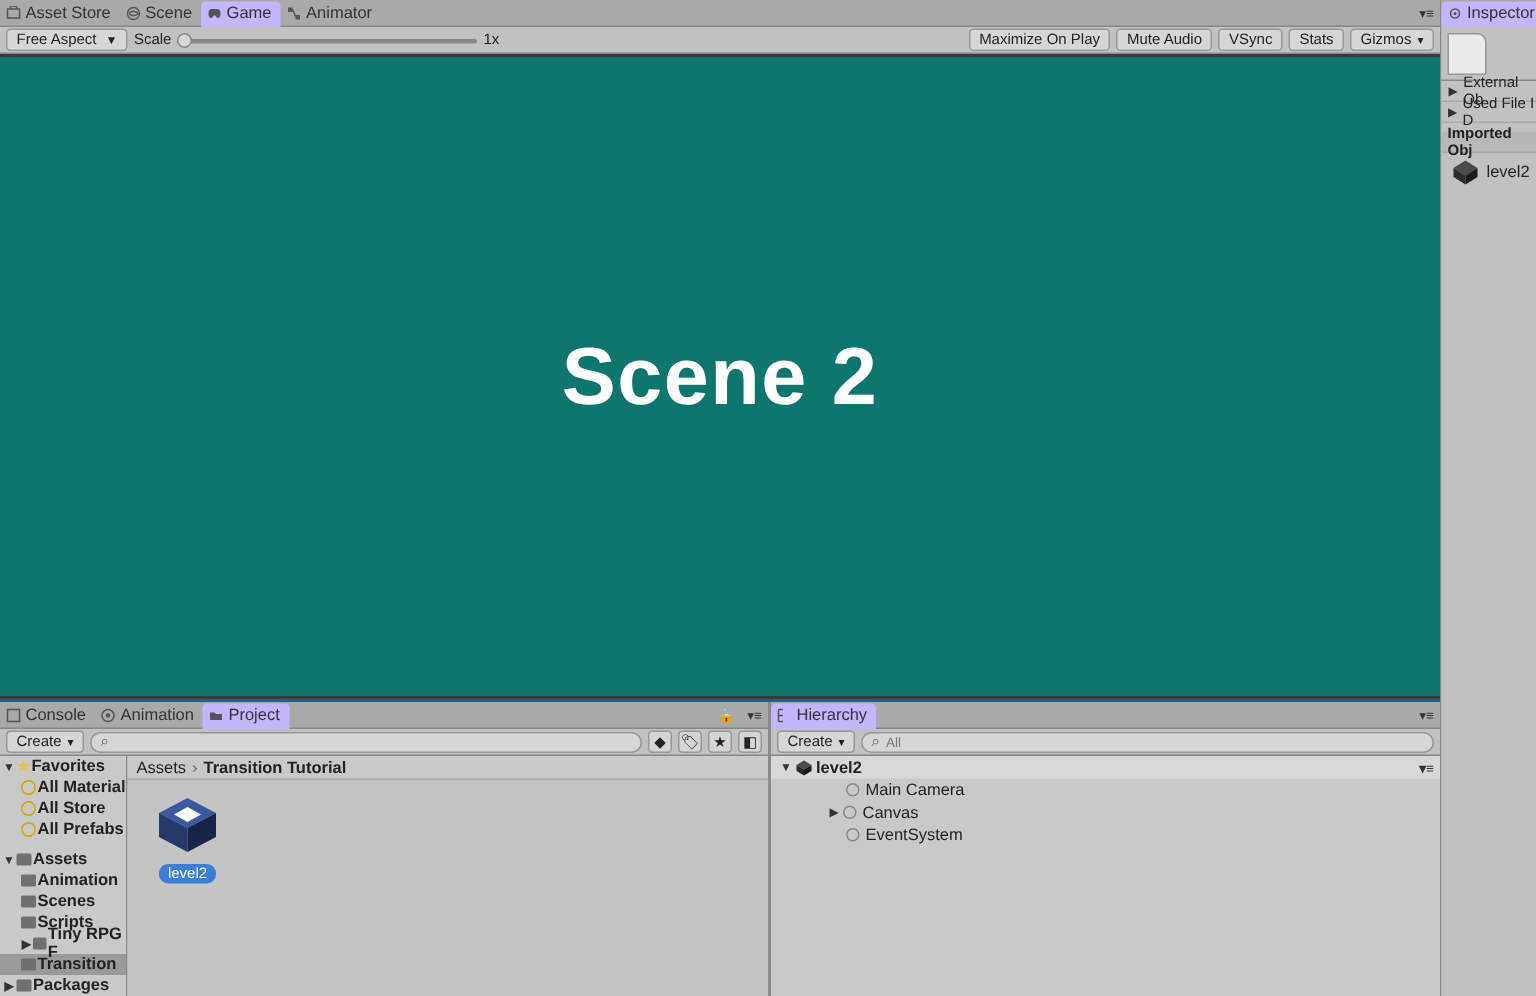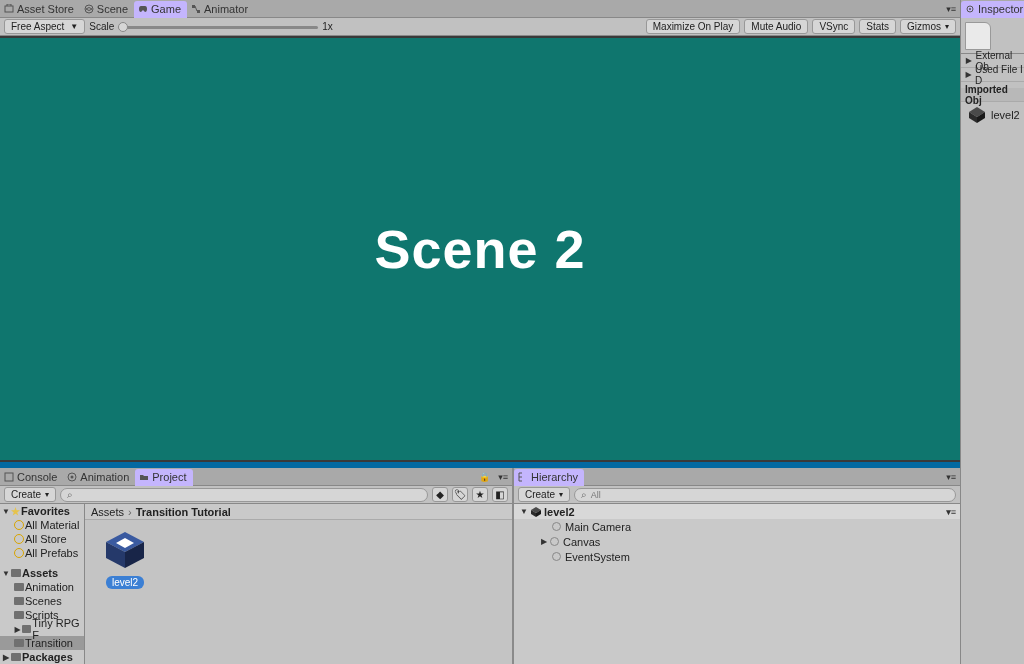--- a/index.html
+++ b/index.html
@@ -24,49 +24,49 @@
 .slider { width:200px; height:14px; position:relative; }
 .slider-track { position:absolute; left:0; right:0; top:6px; height:3px; background:#888; border-radius:2px;}
 .slider-thumb { position:absolute; left:0; top:2px; width:10px; height:10px; background:#d6d6d6; border:1px solid #888; border-radius:5px; }
 
 
 .game-view { flex:1; background:#393939; position:relative; overflow:hidden; }
 .scene-canvas { position:absolute; left:0; right:0; top:2px; bottom:2px; background:#0f766e; display:flex; align-items:center; justify-content:center; }
 .scene-text { color:#fff; font-weight:bold; font-size:54px; letter-spacing:1px;}
 
 
-.bottom-split { flex:0 0 180px; display:flex; border-top:6px solid #0369a1; }
+.bottom-split { flex:0 0 180px; display:flex; border-top:2px solid #0369a1; }
 .panel { display:flex; flex-direction:column; background:#c1c1c1; }
 .panel.project { flex:0 0 514px; border-right:2px solid #8a8a8a;}
 .panel.hierarchy { flex:1;}
 
 .project-body { flex:1; display:flex; }
 .tree { flex:0 0 85px; border-right:1px solid #888; background:#c9c9c9; overflow:hidden;}
-.tree-row { display:flex; align-items:center; height:14px; padding-left:2px; gap:1px; cursor:pointer;}
+.tree-row { display:flex; align-items:center; height:14px; padding-left:2px; gap:1px; cursor:pointer;font-weight:bold;}
 .tree-row.header { font-weight:bold;}
 .tree-row.indent { padding-left:14px;}
 .tree-row.sel { background:#9a9a9a; }
 .tri { display:inline-block; width:8px; font-size:8px; text-align:center; color:#333;}
 .circ { width:10px; height:10px; border:1px solid #d8a400; border-radius:5px; display:inline-block;}
 .folder-icon { width:10px; height:8px; background:#707070; border-radius:1px; display:inline-block;}
 .star-icon { color:#e6c34b; font-size:10px;}
 
 .grid-area { flex:1; display:flex; flex-direction:column; }
 .breadcrumb { height:16px; background:#c9c9c9; border-bottom:1px solid #aaa; display:flex; align-items:center; padding:0 6px; gap:4px;}
 .crumb-sep { color:#666;}
 .asset-grid { flex:1; background:#c4c4c4; display:flex; gap:20px; padding:10px 12px; align-items:flex-start;}
 .asset { width:56px; display:flex; flex-direction:column; align-items:center; gap:6px; cursor:pointer;}
 .asset-label { font-size:10px; padding:1px 6px; border-radius:6px;}
 .asset-label.sel { background:#3b7fd4; color:#fff; }
 .unity-cube { width:46px; height:40px; }
 
 .hierarchy-body { flex:1; background:#c9c9c9; }
 .hrow { display:flex; align-items:center; height:15px; padding-left:6px; gap:2px; cursor:pointer;}
 .hrow.root { background:#d8d8d8; font-weight:bold;}
-.hrow.indent1 { padding-left:38px; }
+.hrow.indent1 { padding-left:50px; }
 .cube-mini { width:12px; height:12px;}
 .h-toggle { width:9px; height:9px; border:1px solid #888; border-radius:5px; display:inline-block; margin-right:2px;}
 
 
 .search { flex:1; height:14px; background:#d6d6d6; border:1px solid #989898; border-radius:8px; display:flex; align-items:center; padding:0 6px; gap:4px;}
 
 
 .insp-tabbar { height:18px; background:#a9a9a9; display:flex; align-items:center; border-bottom:1px solid #888;}
 .insp-body { flex:1; background:#c1c1c1; }
 .insp-preview { height:36px; border-bottom:1px solid #888; display:flex; align-items:center; padding:4px;}

